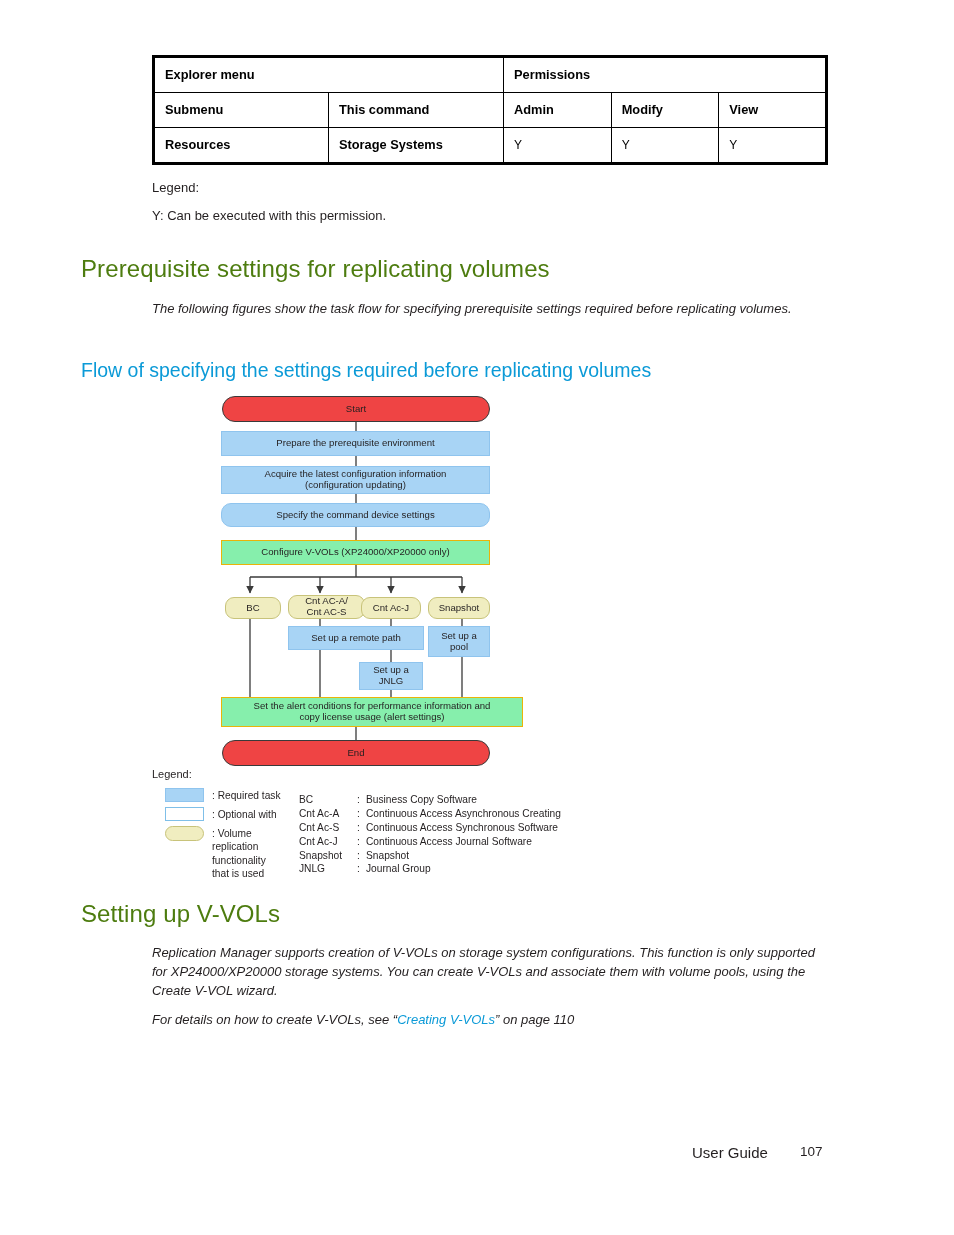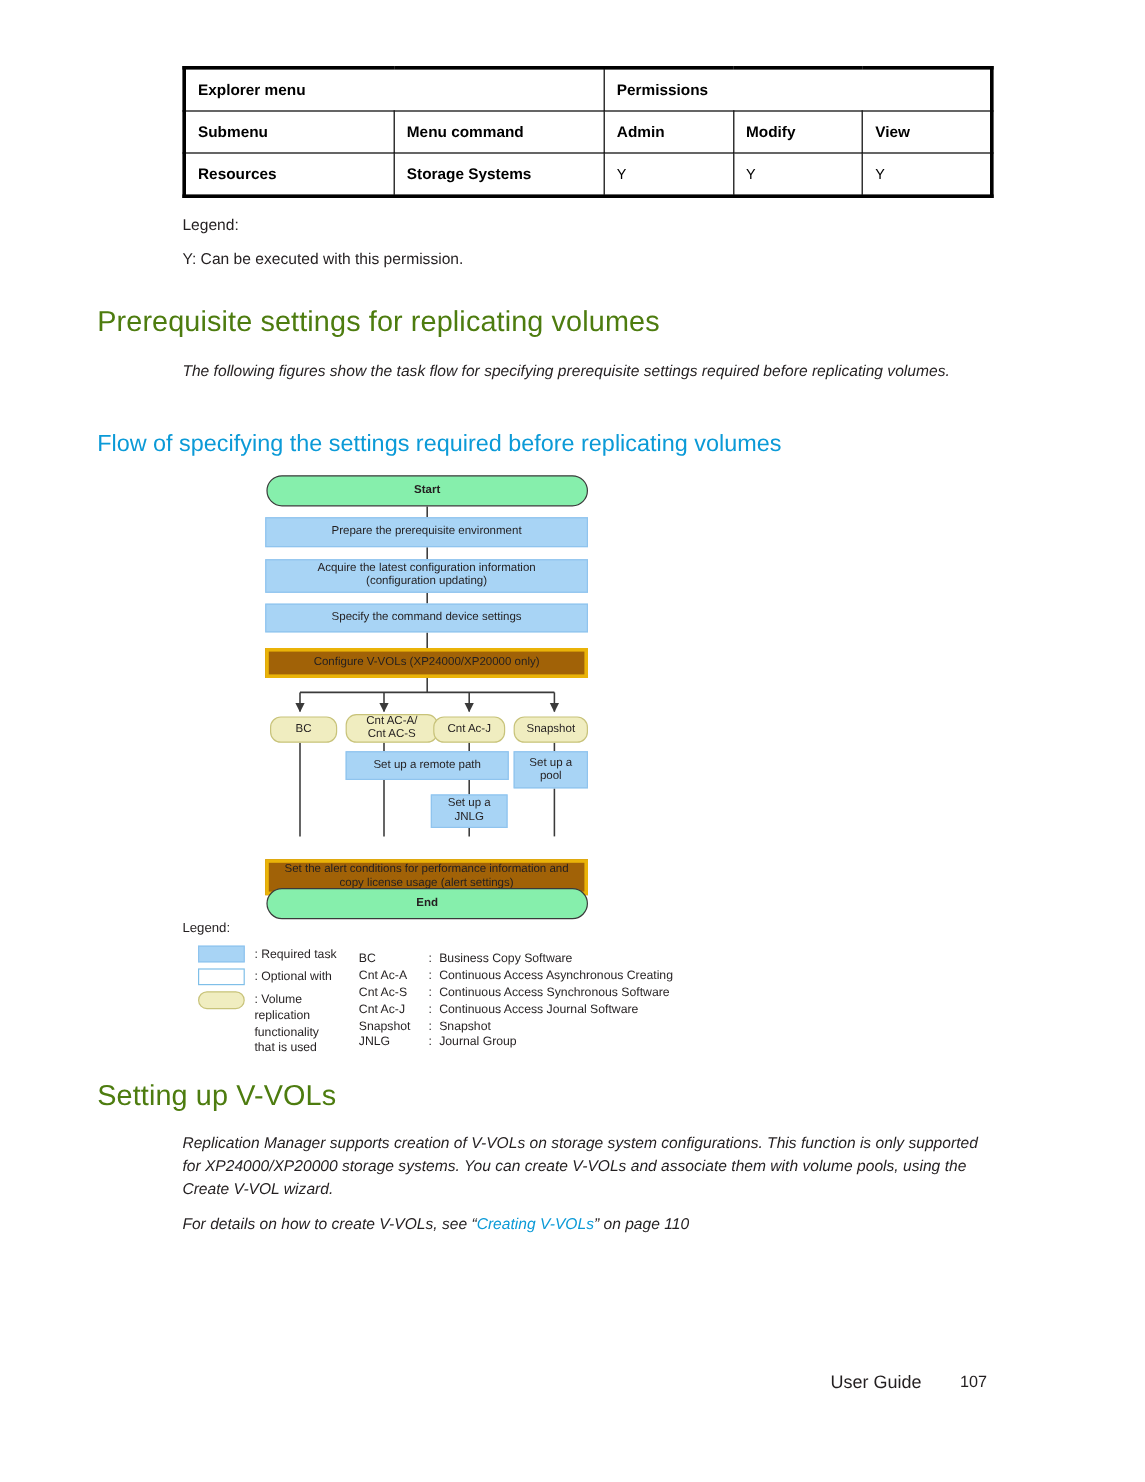--- a/index.html
+++ b/index.html
@@ -103,30 +103,29 @@
     justify-content: center;
     text-align: center;
     font-size: 9.6px;
     line-height: 1.12;
     color: #231f20;
     white-space: pre-line;
   }
   .fc-terminator {
     border: 1.4px solid #3a3a3a;
     border-radius: 14px;
-    background: #86efac;
-    font-weight: bold;
+    background: #ef4444;
   }
   .fc-required {
     background: #a8d4f5;
     border: 1px solid #8fc4ee;
   }
   .fc-optional {
-    background: #a16207;
-    border: 3px solid #eab308;
+    background: #86efac;
+    border: 1px solid #eab308;
   }
   .fc-volume {
     background: #f0edc0;
     border: 1.1px solid #c8c37a;
     border-radius: 9px;
   }
 
   
   .fl-legend-title {
     position: absolute;
@@ -182,21 +181,21 @@
 
 <div class="perm-table-wrap">
   <table class="perm-table">
     <tbody>
         <tr>
       <td class="hdr" colspan="2" style="width:338px">Explorer menu</td>
       <td class="hdr" colspan="3">Permissions</td>
     </tr>
     <tr>
       <td class="hdr" style="width:150px">Submenu</td>
-      <td class="hdr" style="width:188px">Menu command</td>
+      <td class="hdr" style="width:188px">This command</td>
       <td class="hdr" style="width:127px">Admin</td>
       <td class="hdr" style="width:119px">Modify</td>
       <td class="hdr">View</td>
     </tr>
     <tr>
       <td class="hdr">Resources</td>
       <td class="hdr">Storage Systems</td>
       <td class="val">Y</td>
       <td class="val">Y</td>
       <td class="val">Y</td>
@@ -253,36 +252,36 @@
     <line x1="462" y1="657" x2="462" y2="697"></line>
 
     <line x1="356" y1="727" x2="356" y2="740"></line>
   </g>
 </svg>
 
 <div class="fc-node fc-terminator" style="left:222px; top:396px; width:268px; height:26px;">Start</div>
 <div class="fc-node fc-required" style="left:221px; top:431px; width:269px; height:25px;">Prepare the prerequisite environment</div>
 <div class="fc-node fc-required" style="left:221px; top:466px; width:269px; height:28px;">Acquire the latest configuration information
 (configuration updating)</div>
-<div class="fc-node fc-required" style="left:221px; top:503px; width:269px; height:24px;">Specify the command device settings</div>
+<div class="fc-node fc-required" style="left:221px; top:503px; width:269px; height:24px;border-radius:10px;">Specify the command device settings</div>
 <div class="fc-node fc-optional" style="left:221px; top:540px; width:269px; height:25px;">Configure V-VOLs (XP24000/XP20000 only)</div>
 
 <div class="fc-node fc-volume" style="left:225px; top:597px; width:56px; height:22px;">BC</div>
 <div class="fc-node fc-volume" style="left:288px; top:595px; width:77px; height:24px;">Cnt AC-A/
 Cnt AC-S</div>
 <div class="fc-node fc-volume" style="left:361px; top:597px; width:60px; height:22px;">Cnt Ac-J</div>
 <div class="fc-node fc-volume" style="left:428px; top:597px; width:62px; height:22px;">Snapshot</div>
 
 <div class="fc-node fc-required" style="left:288px; top:626px; width:136px; height:24px;">Set up a remote path</div>
 <div class="fc-node fc-required" style="left:428px; top:626px; width:62px; height:31px;">Set up a
 pool</div>
 <div class="fc-node fc-required" style="left:359px; top:662px; width:64px; height:28px;">Set up a
 JNLG</div>
 
-<div class="fc-node fc-optional" style="left:221px; top:716px; width:269px; height:30px;">Set the alert conditions for performance information and
+<div class="fc-node fc-optional" style="left:221px; top:697px; width:302px; height:30px;">Set the alert conditions for performance information and
 copy license usage (alert settings)</div>
 <div class="fc-node fc-terminator" style="left:222px; top:740px; width:268px; height:26px;">End</div>
 
 <div class="fl-legend-title">Legend:</div>
 
 <div class="fl-swatch fl-sw-req" style="left:165px; top:788px; width:39px; height:14px;"></div>
 <div class="fl-lbl" style="left:212px; top:789px;">: Required task</div>
 
 <div class="fl-swatch fl-sw-opt" style="left:165px; top:807px; width:39px; height:14px;"></div>
 <div class="fl-lbl" style="left:212px; top:808px;">: Optional with</div>

